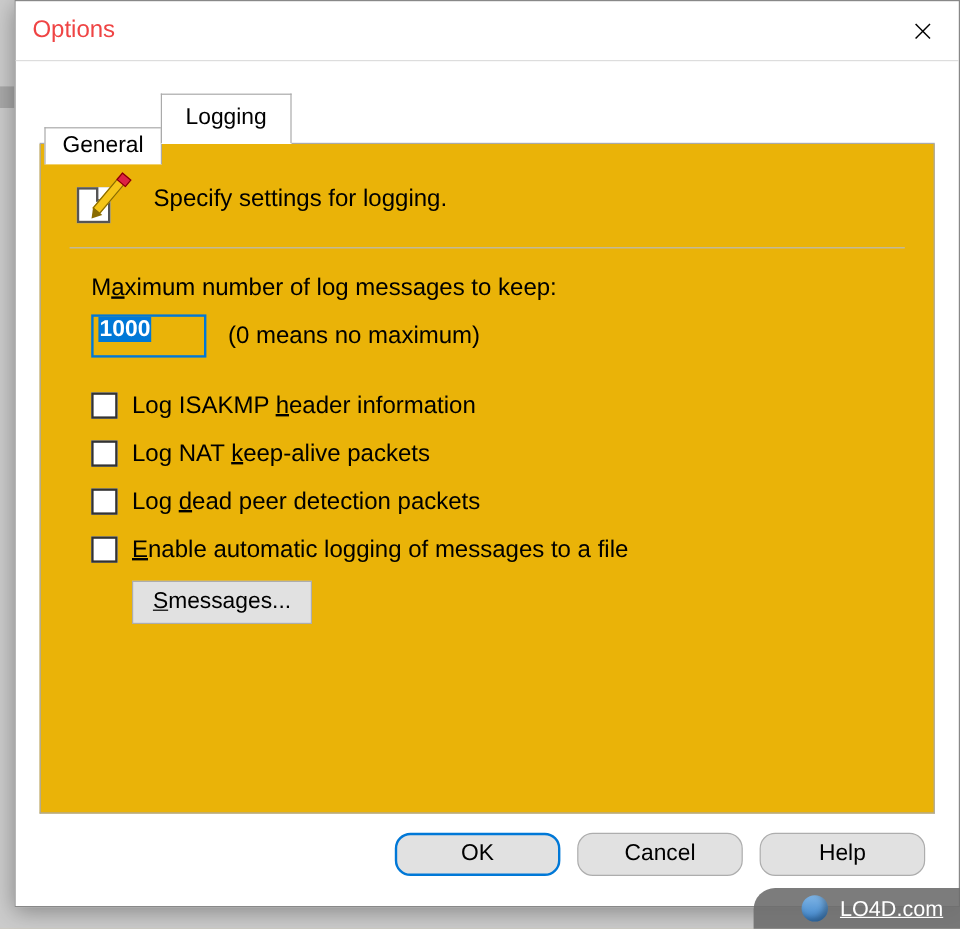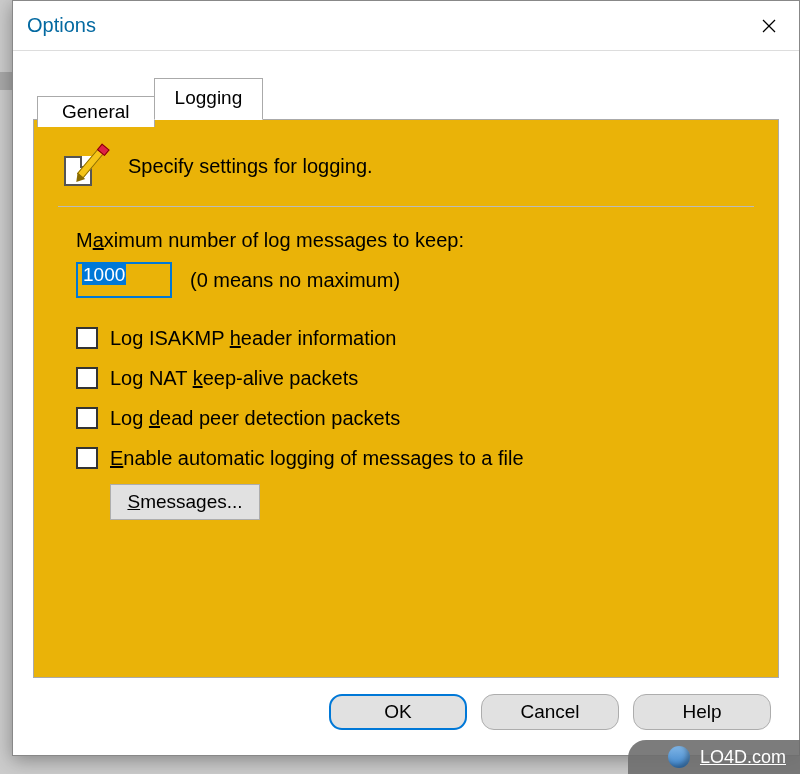--- a/index.html
+++ b/index.html
@@ -32,21 +32,21 @@
   .titlebar {
     height: 50px;
     display: flex;
     align-items: center;
     padding: 0 14px 0 14px;
     border-bottom: 1px solid #ddd;
     position: relative;
   }
   .titlebar .title {
     font-size: 20px;
-    color: #0369a1;
+    color: #ef4444;
   }
   .titlebar .close {
     position: absolute;
     right: 12px; top: 10px;
     width: 36px; height: 30px;
     display: flex;
     align-items: center; justify-content: center;
     font-size: 20px;
     cursor: pointer;
   }
@@ -71,22 +71,22 @@
     top: 1px;
     font-size: 19px;
     cursor: pointer;
     color: #000;
   }
   .tab:first-child { margin-left: 4px; }
   .tab.inactive {
     background: #fff;
     color: #000;
     font-size: 19px;
-    padding: 4px 24px;
-    top: 8px;
+    padding: 4px 14px;
+    top: 18px;
     z-index: 1;
   }
   .tab.active {
     background: #fff;
     z-index: 3;
     padding: 8px 20px 10px 20px;
     border-bottom: 1px solid #fff;
   }
   .tab-panel {
     border: 1px solid #aaa;
@@ -127,20 +127,21 @@
     height: 36px;
     border: 2px solid #0078d7;
     font-size: 19px;
     padding: 0 4px;
     outline: none;
   }
   .num-input .selected-text {
     background: #0078d7;
     color: #fff;
     padding: 0 1px;
+    font-weight: bold;
   }
   .hint {
     font-size: 20px;
   }
   .check-list {
     display: flex;
     flex-direction: column;
     gap: 12px;
   }
   .check-item {

